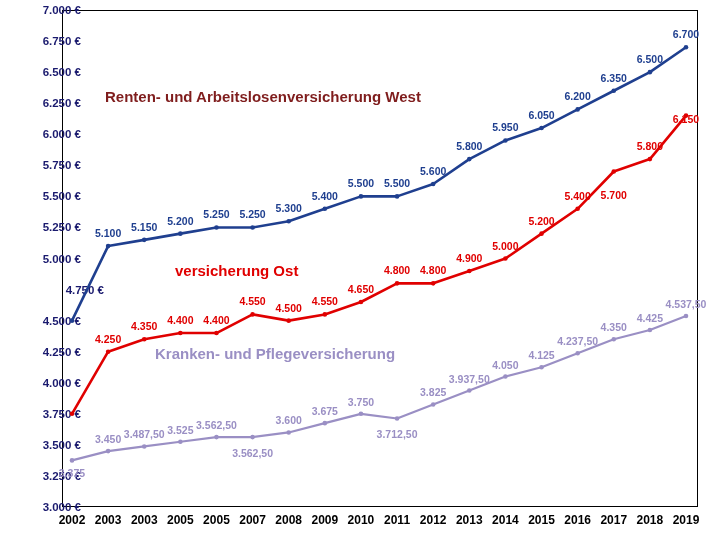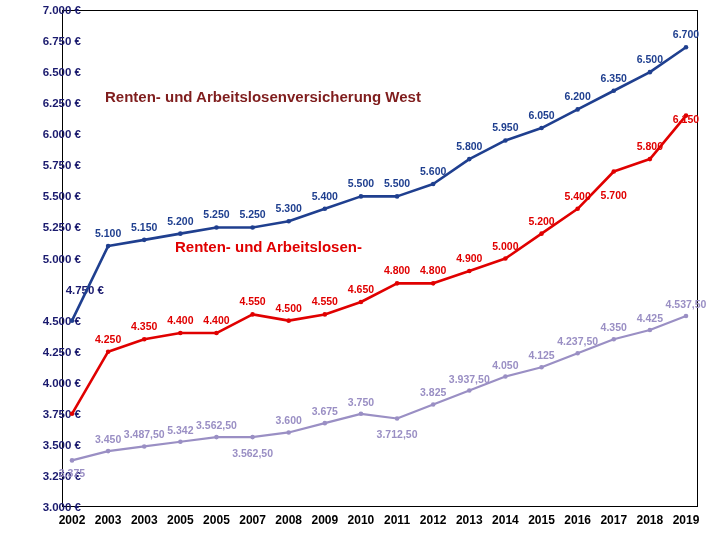--- a/index.html
+++ b/index.html
@@ -213,33 +213,34 @@
       <div class="dlabel lab-ost" style="left: 469.294px; top: 257.925px;">4.900</div>
       <div class="dlabel lab-ost" style="left: 505.412px; top: 245.5px;">5.000</div>
       <div class="dlabel lab-ost" style="left: 541.529px; top: 220.65px;">5.200</div>
       <div class="dlabel lab-ost" style="left: 577.647px; top: 195.8px;">5.400</div>
       <div class="dlabel lab-ost" style="left: 613.765px; top: 158.525px; margin-top: 36px;">5.700</div>
       <div class="dlabel lab-ost" style="left: 649.882px; top: 146.1px;">5.800</div>
       <div class="dlabel lab-ost" style="left: 686px; top: 102.612px; margin-top: 16px;">6.150</div>
       <div class="dlabel lab-kv" style="left: 72px; top: 473.406px;">3.375</div>
       <div class="dlabel lab-kv" style="left: 108.118px; top: 439.087px;">3.450</div>
       <div class="dlabel lab-kv" style="left: 144.235px; top: 434.428px;">3.487,50</div>
-      <div class="dlabel lab-kv" style="left: 180.353px; top: 429.769px;">5.342</div>
+      <div class="dlabel lab-kv" style="left: 180.353px; top: 429.769px;">3.525</div>
       <div class="dlabel lab-kv" style="left: 216.471px; top: 425.109px;">3.562,50</div>
       <div class="dlabel lab-kv" style="left: 252.588px; top: 453.109px;">3.562,50</div>
       <div class="dlabel lab-kv" style="left: 288.706px; top: 420.45px;">3.600</div>
       <div class="dlabel lab-kv" style="left: 324.824px; top: 411.131px;">3.675</div>
       <div class="dlabel lab-kv" style="left: 360.941px; top: 401.812px;">3.750</div>
       <div class="dlabel lab-kv" style="left: 397.059px; top: 434.472px;">3.712,50</div>
       <div class="dlabel lab-kv" style="left: 433.176px; top: 392.494px;">3.825</div>
       <div class="dlabel lab-kv" style="left: 469.294px; top: 378.516px;">3.937,50</div>
       <div class="dlabel lab-kv" style="left: 505.412px; top: 364.538px;">4.050</div>
       <div class="dlabel lab-kv" style="left: 541.529px; top: 355.219px;">4.125</div>
       <div class="dlabel lab-kv" style="left: 577.647px; top: 341.241px;">4.237,50</div>
       <div class="dlabel lab-kv" style="left: 613.765px; top: 327.262px;">4.350</div>
       <div class="dlabel lab-kv" style="left: 649.882px; top: 317.944px;">4.425</div>
       <div class="dlabel lab-kv" style="left: 686px; top: 303.966px;">4.537,50</div>
     </div>
 
   <div class="ann ann-west" style="left:105px;top:88px;">Renten- und Arbeitslosenversicherung West</div>
-  <div class="ann ann-ost" style="left:175px;top:238px;">Renten- und Arbeitslosen-</div>
+  <div class="ann ann-ost" style="left:175px;top:262px;">versicherung Ost</div>
+  <div class="ann ann-kv" style="left:155px;top:345px;">Kranken- und Pflegeversicherung</div>
 
 </div>
 
 </body></html>

